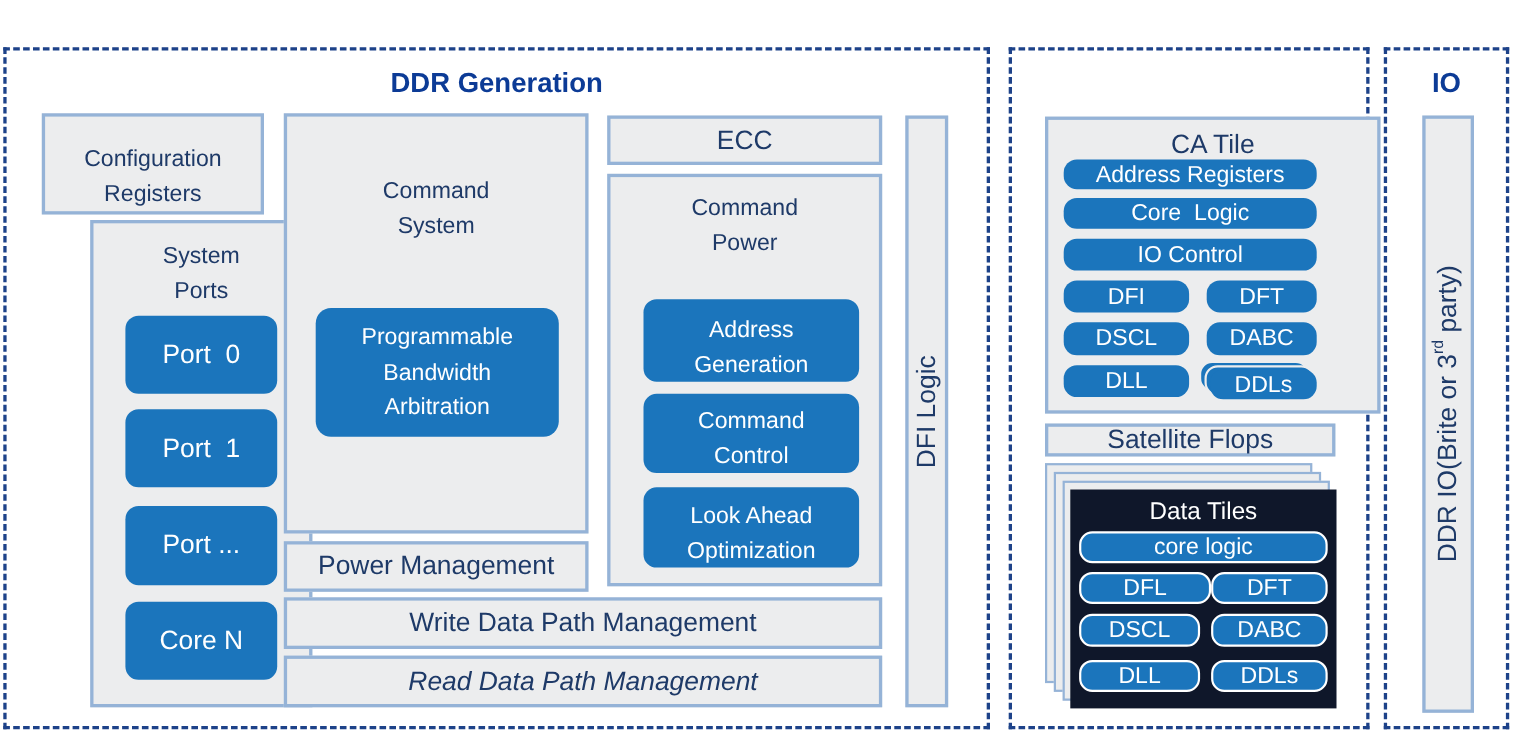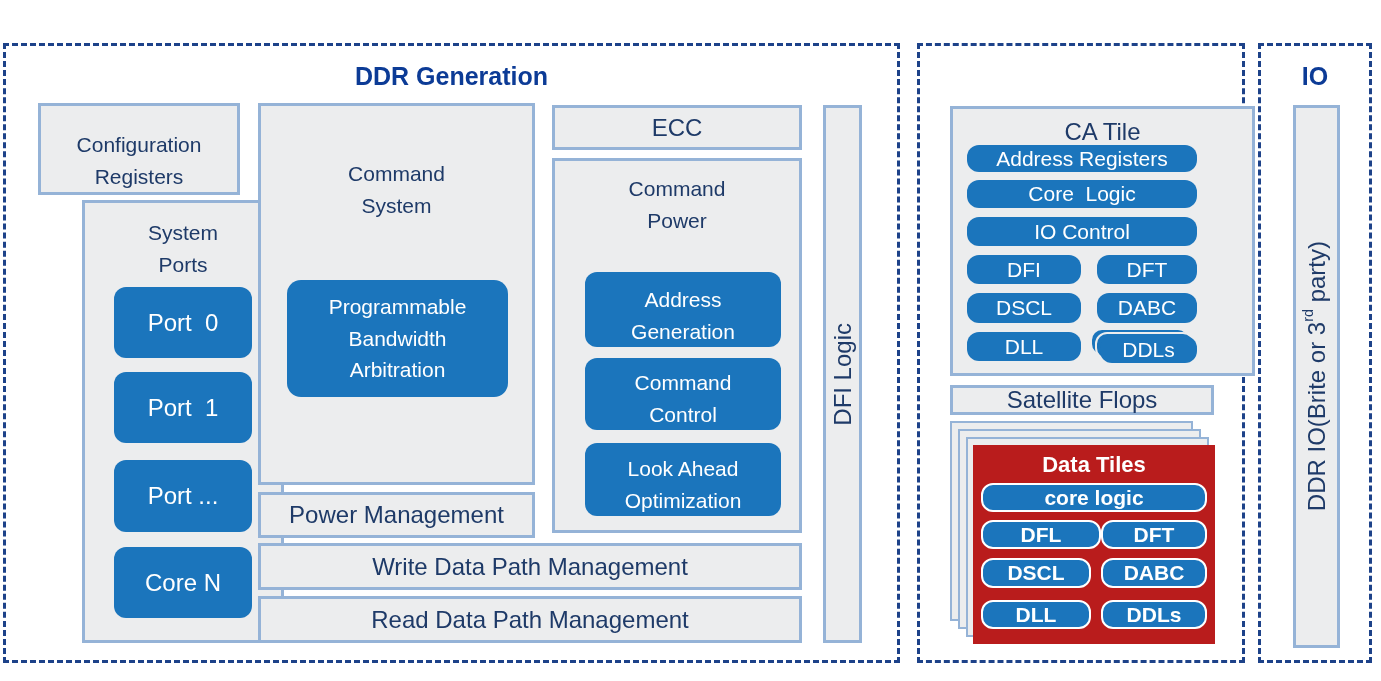--- a/index.html
+++ b/index.html
@@ -14,21 +14,21 @@
   .center{display:flex;align-items:center;justify-content:center;text-align:center;}
   .col-center{display:flex;flex-direction:column;align-items:center;justify-content:flex-end;text-align:center;}
   .h22{font-size:24px;line-height:1.5;}
   .h21{font-size:21px;line-height:1.5;}
   .pre{white-space:pre;}
   .r12{border-radius:12px;}
   .r14{border-radius:14px;}
   .vert{writing-mode:vertical-rl;transform:rotate(180deg);}
   .wout{border:2px solid #ffffff;background:#1B75BC;color:#ffffff;border-radius:12px;}
   .sheet{background:#ECEDEE;border:2px solid #95B3D7;}
-  .cardblue{background:#b91c1c;font-weight:bold;}
+  .cardblue{background:#0f172a;}
   sup{font-size:0.6em;}
 </style>
 </head>
 <body>
 
 <div class="stage">
 
   <div class="abs dashed" style="left:3px;top:43px;width:897px;height:620px;"></div>
   <div class="abs dashed" style="left:917px;top:43px;width:328px;height:620px;"></div>
   <div class="abs dashed" style="left:1258px;top:43px;width:114px;height:620px;"></div>
@@ -77,21 +77,21 @@
       <div>Command</div>
       <div>Control</div>
     </div>
     <div class="abs blue r12 col-center h21" style="left:30px;top:282px;width:196px;height:73px;">
       <div>Look Ahead</div>
       <div>Optimization</div>
     </div>
   </div>
 
   <div class="abs panel center navy h22" style="left:258px;top:543px;width:544px;height:47px;">Write Data Path Management</div>
-  <div class="abs panel center navy h22" style="left:258px;top:596px;width:544px;height:47px;">Read Data Path Management</div>
+  <div class="abs panel center navy h22" style="left:258px;top:596px;width:544px;height:47px;font-style:italic;">Read Data Path Management</div>
 
   <div class="abs panel center" style="left:823px;top:105px;width:39px;height:538px;">
     <div class="vert navy h22">DFI Logic</div>
   </div>
 
   <div class="abs panel" style="left:950px;top:106px;width:305px;height:270px;">
     <div class="navy h22" style="text-align:center;padding-top:5px;">CA Tile</div>
     <div class="abs blue r12 center h21" style="left:14px;top:36px;width:230px;height:27px;">Address Registers</div>
     <div class="abs blue r12 center h21 pre" style="left:14px;top:71px;width:230px;height:28px;">Core  Logic</div>
     <div class="abs blue r12 center h21" style="left:14px;top:108px;width:230px;height:29px;">IO Control</div>

